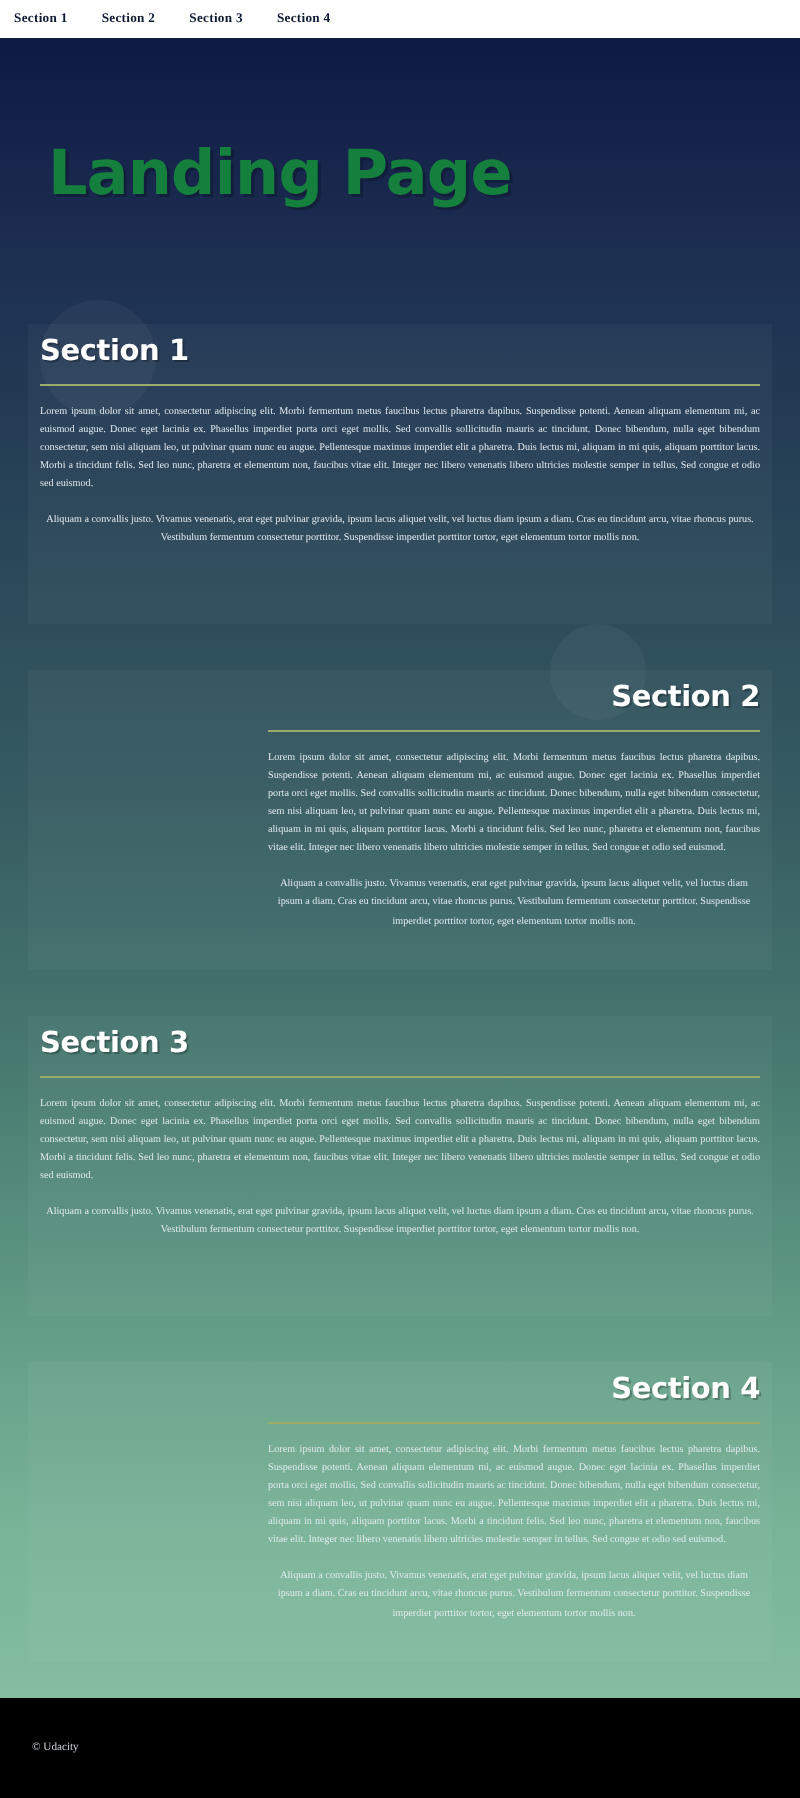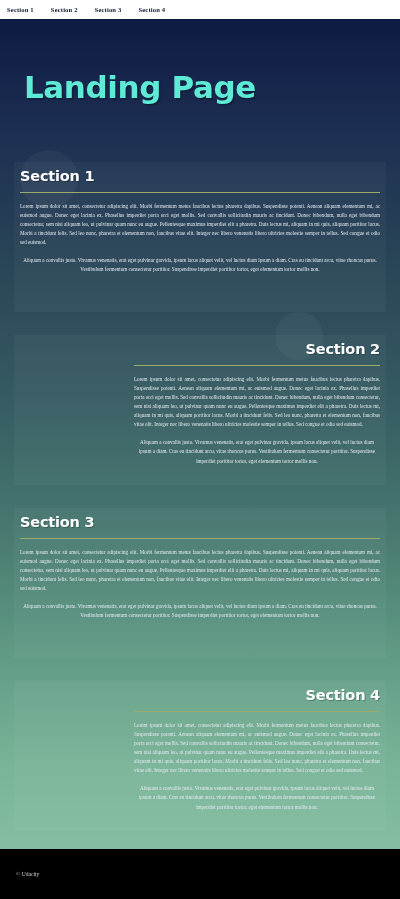--- a/index.html
+++ b/index.html
@@ -88,21 +88,21 @@
     z-index: 10;
     display: flex;
     align-items: center;
   }
   .page-title {
     margin: 0;
     padding-left: 24px;
     font-size: 31px;
     line-height: 1.05;
     font-weight: bold;
-    color: #5eead4;
+    color: #15803d;
     letter-spacing: -0.4px;
     text-shadow: 1.5px 1.5px 0 rgba(0,0,0,0.22);
     font-family: "DejaVu Sans", "Liberation Sans", sans-serif;
   }
 
   
   .deco-circle {
     position: absolute;
     border-radius: 50%;
     background: rgba(255,255,255,0.045);

